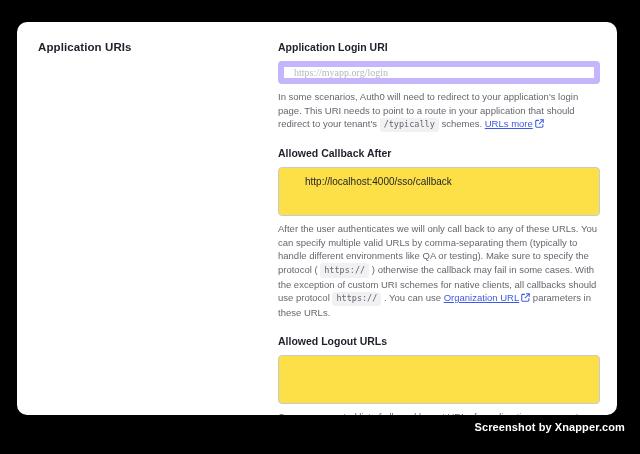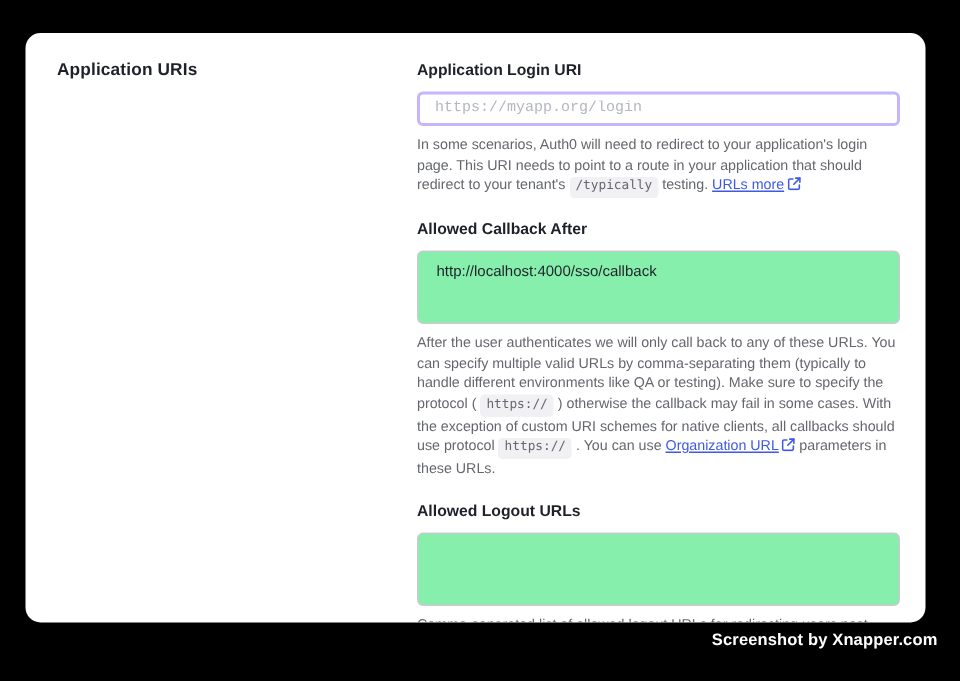--- a/index.html
+++ b/index.html
@@ -34,44 +34,44 @@
     display: block;
     font-size: 10.5px;
     font-weight: 700;
     color: #1e212a;
     margin-bottom: 8px;
   }
   .text-input {
     display: block;
     width: 100%;
     height: 23px;
-    border: 2px solid #c4b5fd;
+    border: 6px solid #c4b5fd;
     border-radius: 4px;
     padding: 0 10px;
-    font-family: Liberation Mono, monospace;
+    font-family: Liberation Serif, serif;
     font-size: 10px;
     color: #1e212a;
     outline: none;
     background: #ffffff;
   }
   .text-input::placeholder { color: #b4b7bf; }
   .textarea-input {
     display: block;
     width: 100%;
     height: 49px;
     border: 1px solid #c9cace;
     border-radius: 4px;
-    padding: 7px 12px;
+    padding: 7px 26px;
     font-family: "Liberation Sans", sans-serif;
     font-size: 10px;
     line-height: 1.45;
     color: #1e212a;
     outline: none;
     resize: none;
-    background: #86efac;
+    background: #fde047;
     overflow: hidden;
   }
   .field-desc {
     margin-top: 6px;
     font-size: 9.5px;
     line-height: 13.5px;
     color: #65676e;
   }
   .chip {
     display: inline-block;
@@ -116,21 +116,21 @@
     </div>
 
     <div class="right-col">
 
       <div class="field">
         <label class="field-label">Application Login URI</label>
         <input class="text-input" type="text" placeholder="https://myapp.org/login" style="">
         <p class="field-desc">
           <span>In some scenarios, Auth0 will need to redirect to your application's login page. This URI needs to point to a route in your application that should redirect to your tenant's</span>
           <span class="chip">/typically</span>
-          <span>testing.</span>
+          <span>schemes.</span>
           <a class="link"><span>URLs more</span><span class="ext-icon"><svg width="9" height="9" viewBox="0 0 12 12" fill="none" stroke="#3f59e4" stroke-width="1.4" stroke-linecap="round" stroke-linejoin="round">
                   <path d="M10.5 7.2v2.6a1.2 1.2 0 0 1-1.2 1.2H2.2A1.2 1.2 0 0 1 1 9.8V3a1.2 1.2 0 0 1 1.2-1.2h2.6"></path>
                   <path d="M7.3 1h3.7v3.7"></path>
                   <path d="M11 1 5.6 6.4"></path>
                 </svg></span></a>
         </p>
       </div>
 
       <div class="field">
         <label class="field-label">Allowed Callback After</label>

